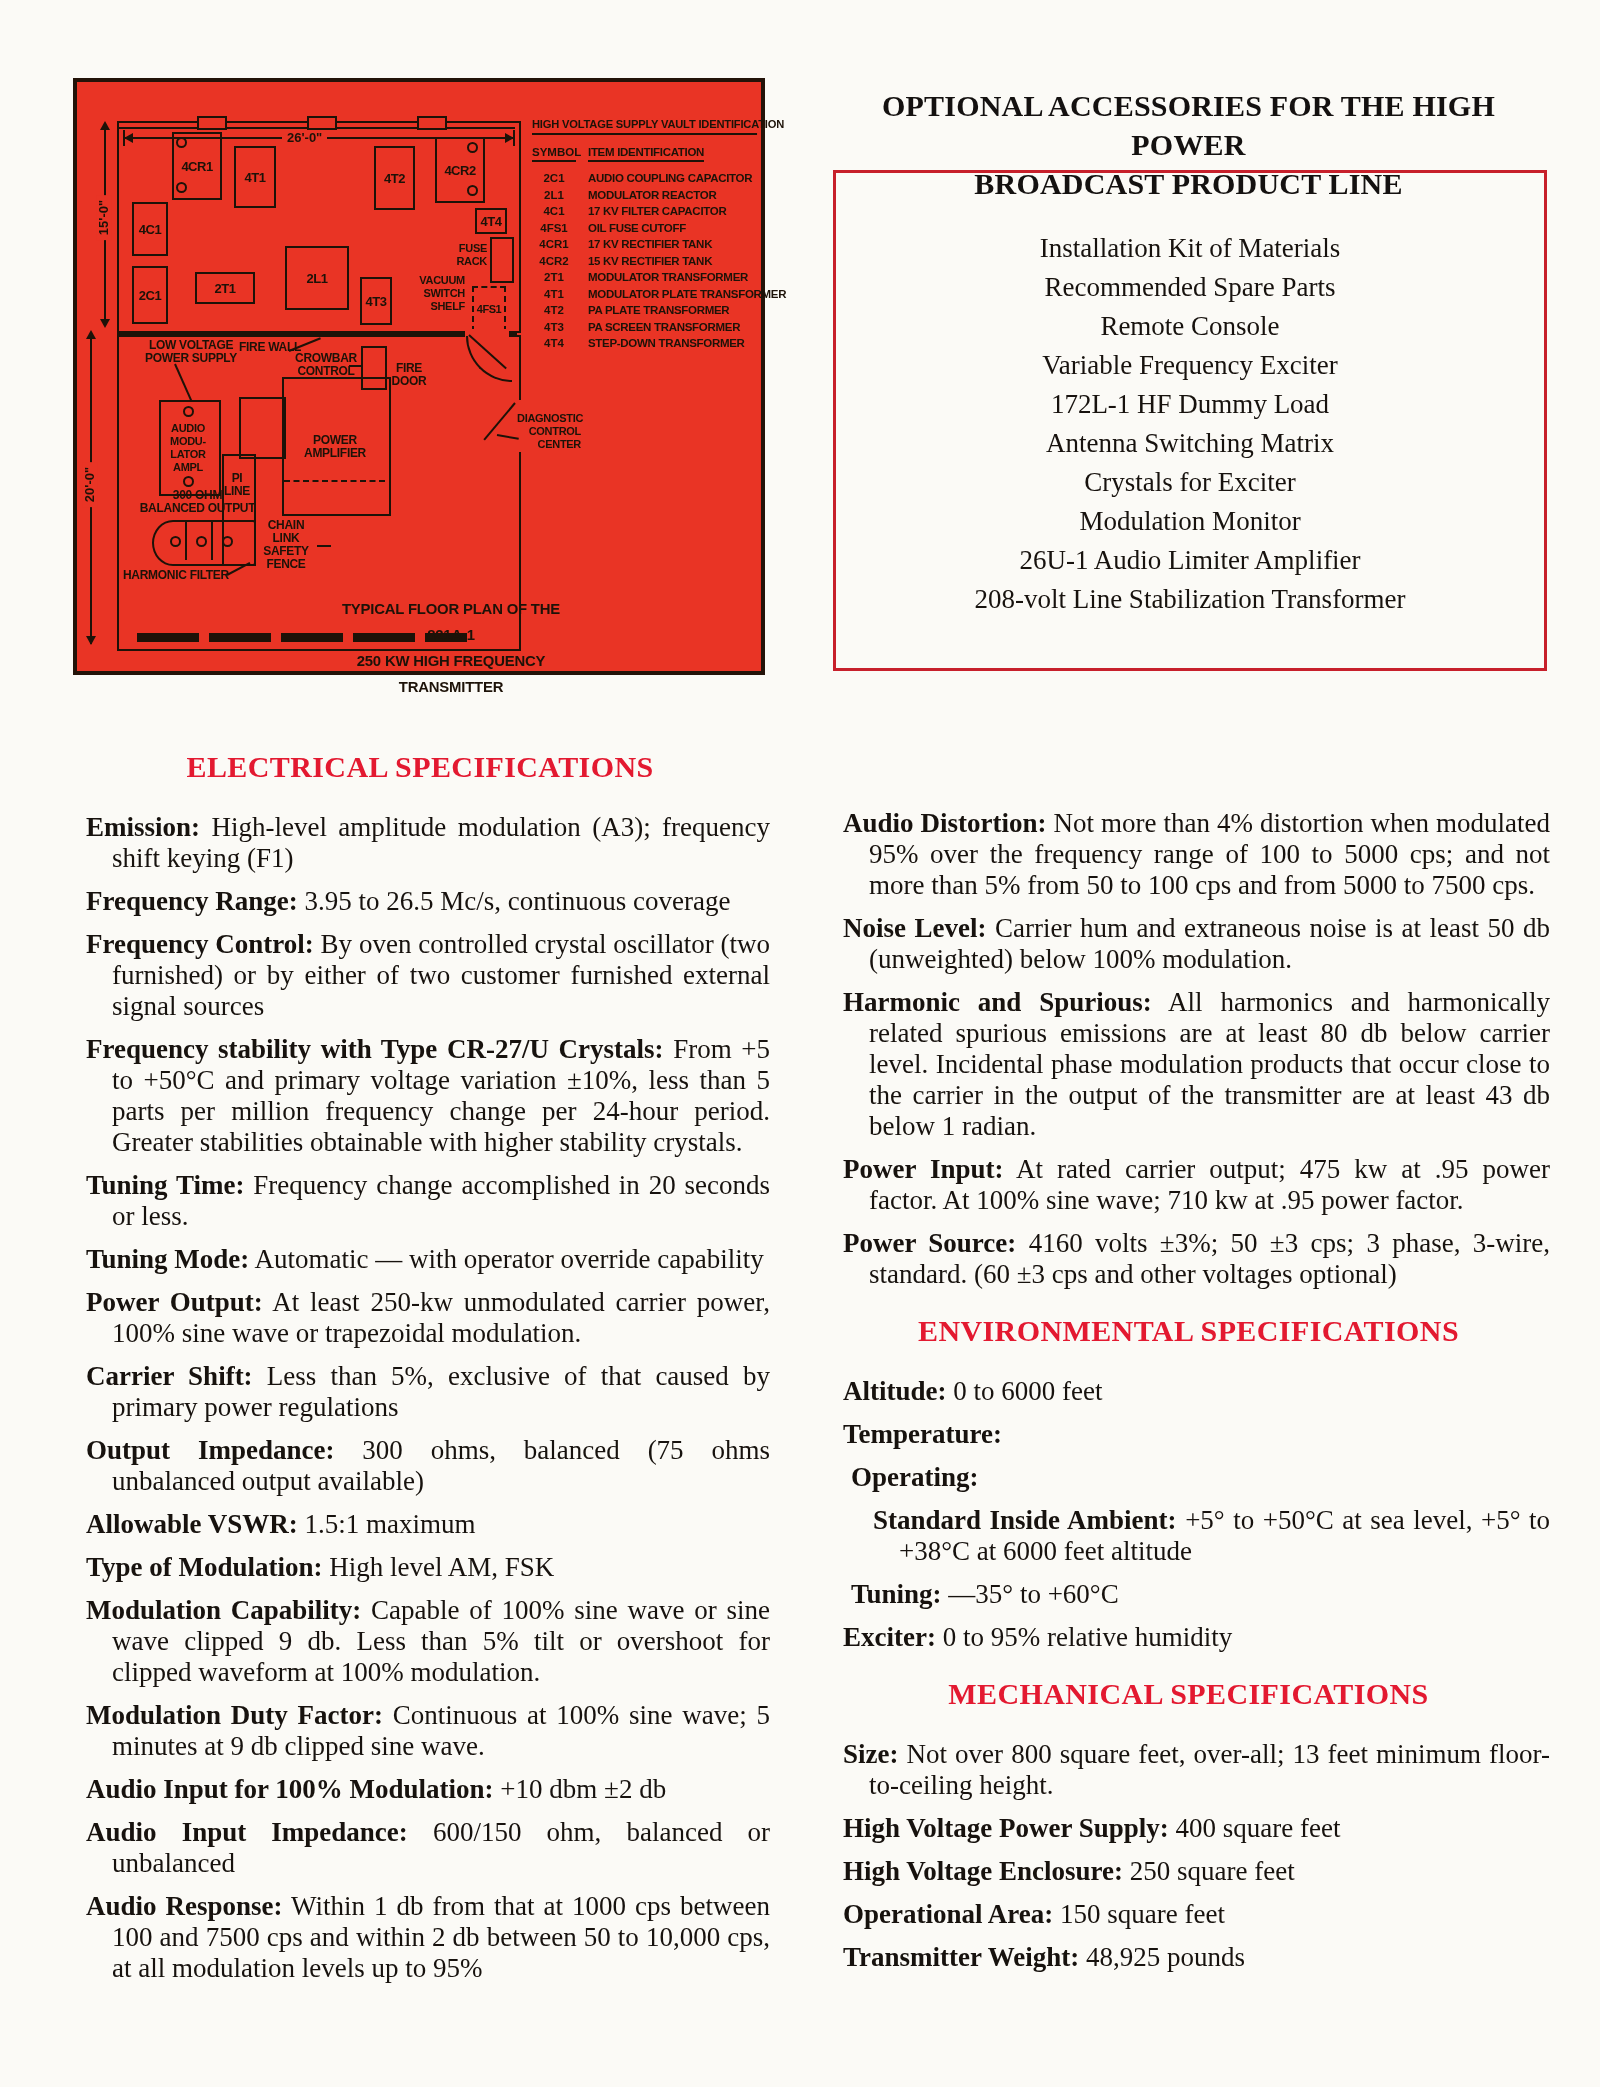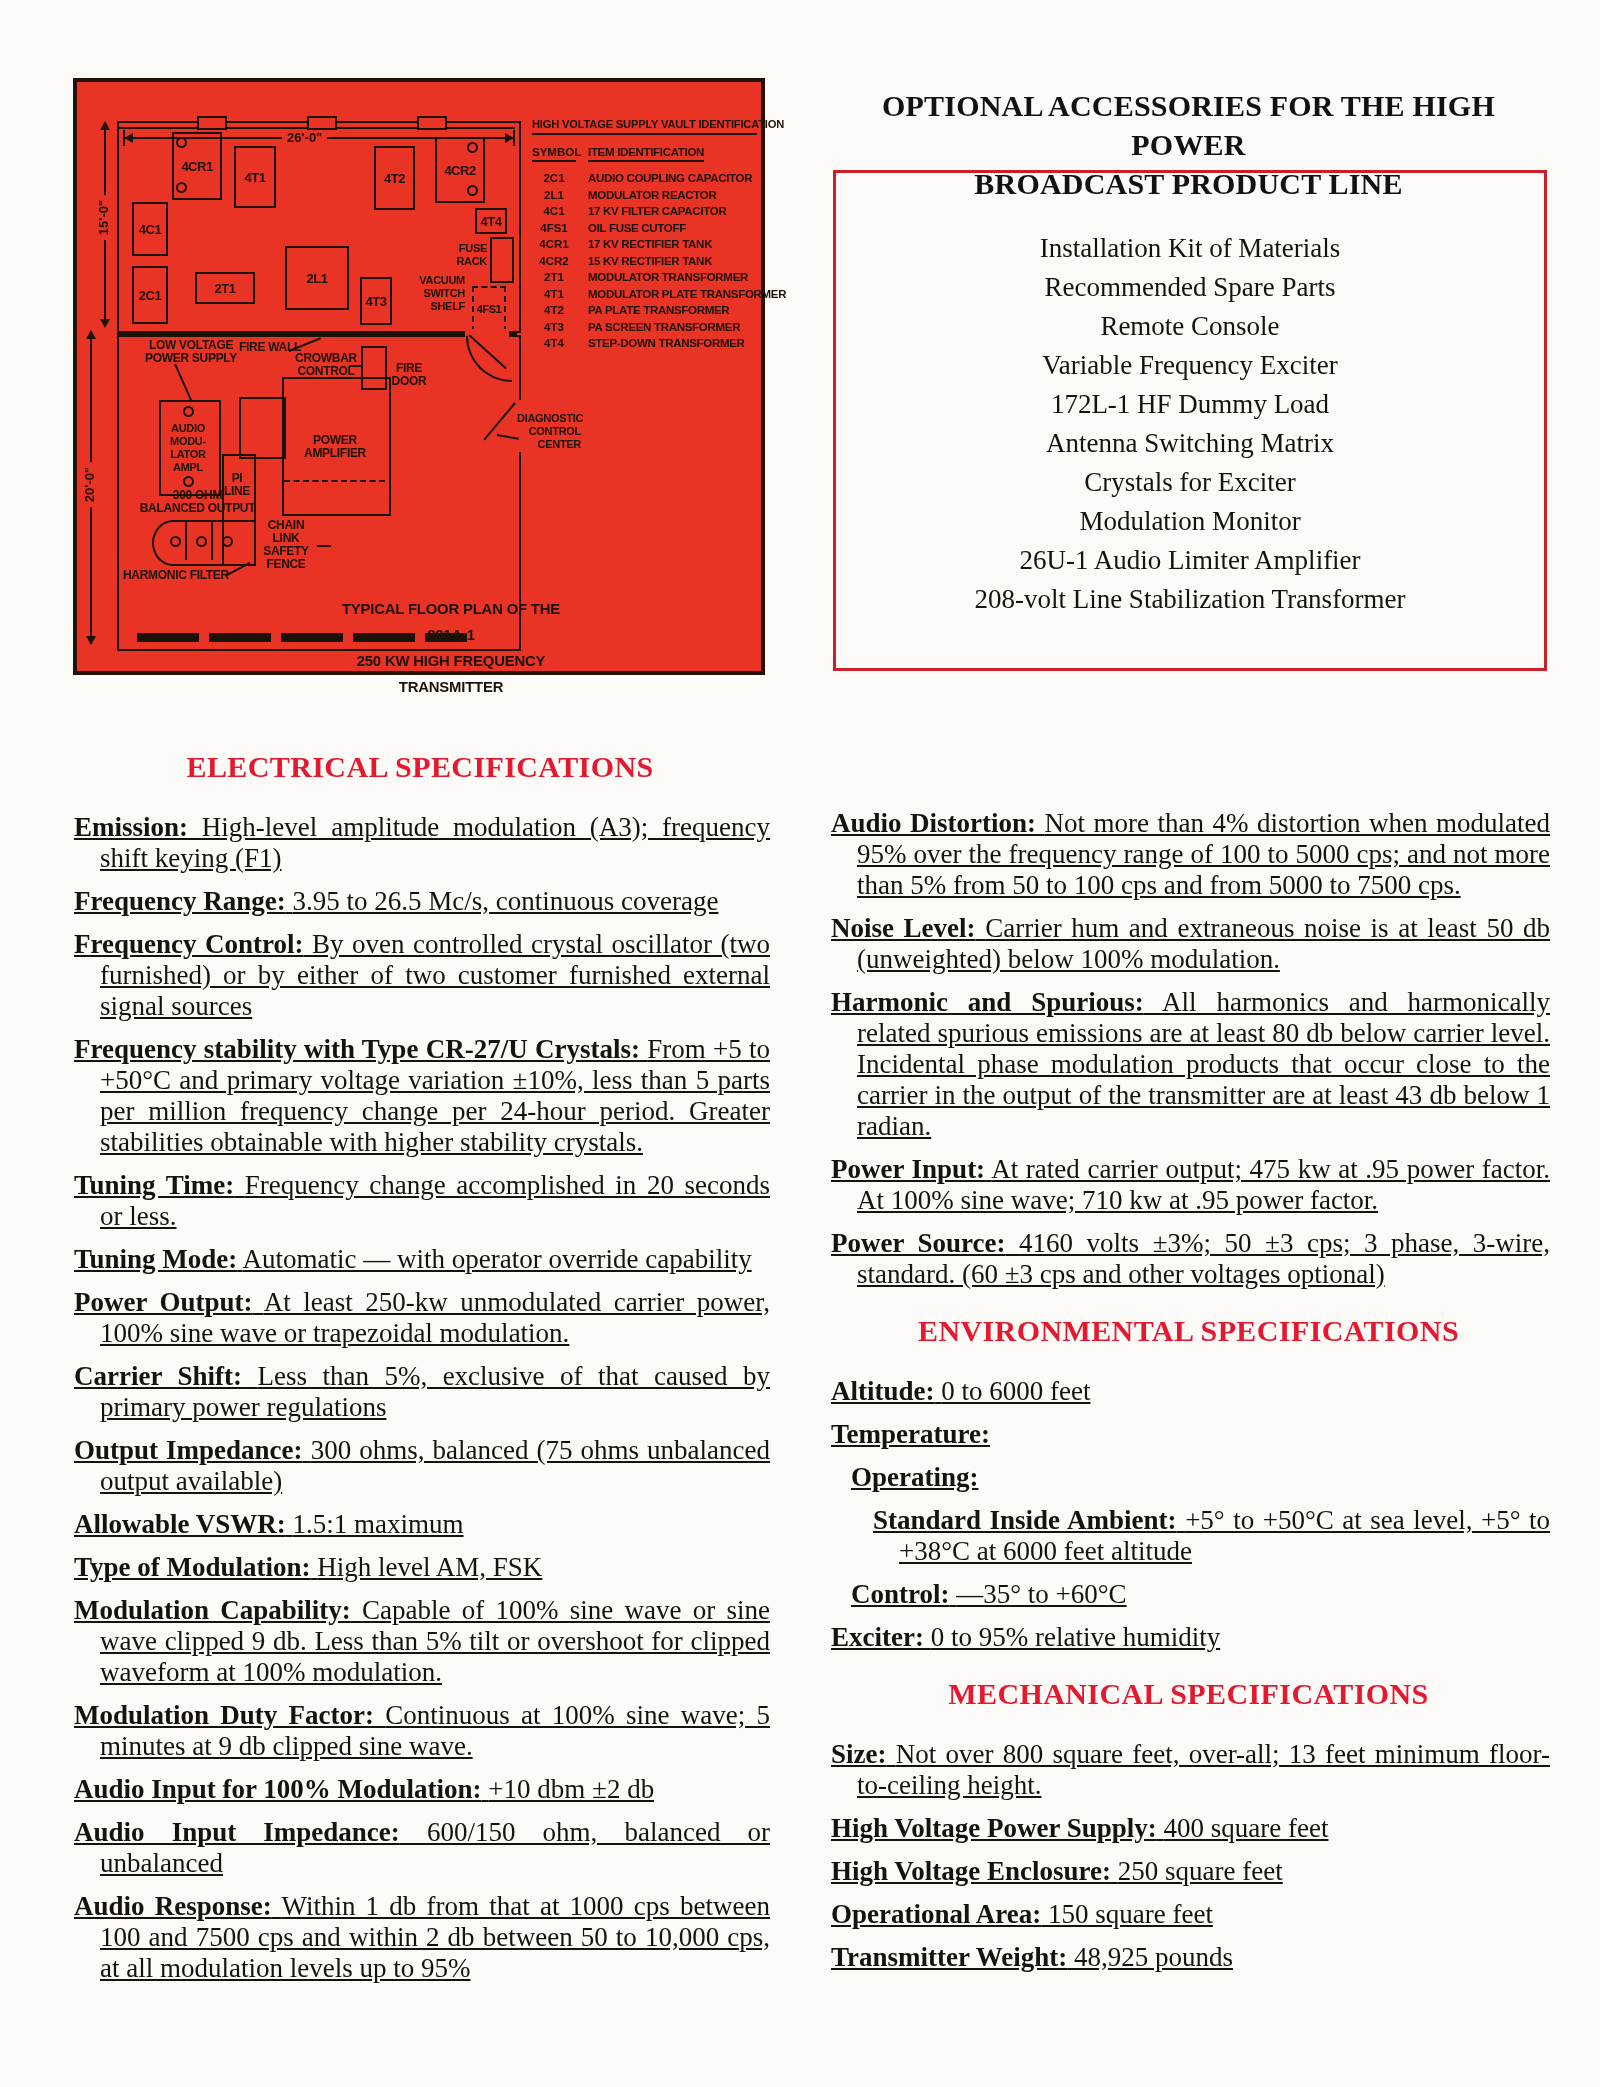--- a/index.html
+++ b/index.html
@@ -46,22 +46,22 @@
              font-weight:bold;font-size:30px;line-height:39px;letter-spacing:0.2px;color:#141110;}
   .acc-box{position:absolute;left:833px;top:170px;width:714px;height:501px;border:3px solid #c7202b;
            box-sizing:border-box;}
   .acc-list{margin-top:56px;text-align:center;font-size:27px;line-height:39px;color:#17120e;}
   
   .col-left{position:absolute;left:70px;top:752px;width:700px;}
   .col-right{position:absolute;left:827px;top:808px;width:723px;}
   .red-h{color:#e31930;font-weight:bold;font-size:30px;line-height:30px;text-align:center;
          letter-spacing:0.4px;margin:0 0 30px 0;}
   .red-h.mid{margin:26px 0 30px 0;}
-  .spec{font-size:27px;line-height:31px;text-align:justify;margin:0 0 12px 4px;
-        padding-left:26px;text-indent:-26px;text-decoration:underline;}
+  .spec{font-size:27px;line-height:31px;text-align:justify;margin:0 0 12px 16px;
+        padding-left:26px;text-indent:-26px;}
   .spec b{font-weight:bold;}
   .ind1{margin-left:24px;}
   .ind2{margin-left:46px;}
 </style>
 </head>
 <body>
 
 <div class="page">
 
   <div class="plan">
@@ -326,21 +326,21 @@
     <div>
 
         <p class="spec ind0"><b>Altitude:</b> <span>0 to 6000 feet</span></p>
 
         <p class="spec ind0"><b>Temperature:</b> <span></span></p>
 
         <p class="spec ind1"><b>Operating:</b> <span></span></p>
 
         <p class="spec ind2"><b>Standard Inside Ambient:</b> <span>+5° to +50°C at sea level, +5° to +38°C at 6000 feet altitude</span></p>
 
-        <p class="spec ind1"><b>Control:</b> <span>—35° to +60°C</span></p>
+        <p class="spec ind1"><b>Tuning:</b> <span>—35° to +60°C</span></p>
 
         <p class="spec ind0"><b>Exciter:</b> <span>0 to 95% relative humidity</span></p>
       </div>
 
     <h2 class="red-h mid">MECHANICAL SPECIFICATIONS</h2>
     <div>
 
         <p class="spec"><b>Size:</b> <span>Not over 800 square feet, over-all; 13 feet minimum floor-to-ceiling height.</span></p>
 
         <p class="spec"><b>High Voltage Power Supply:</b> <span>400 square feet</span></p>

